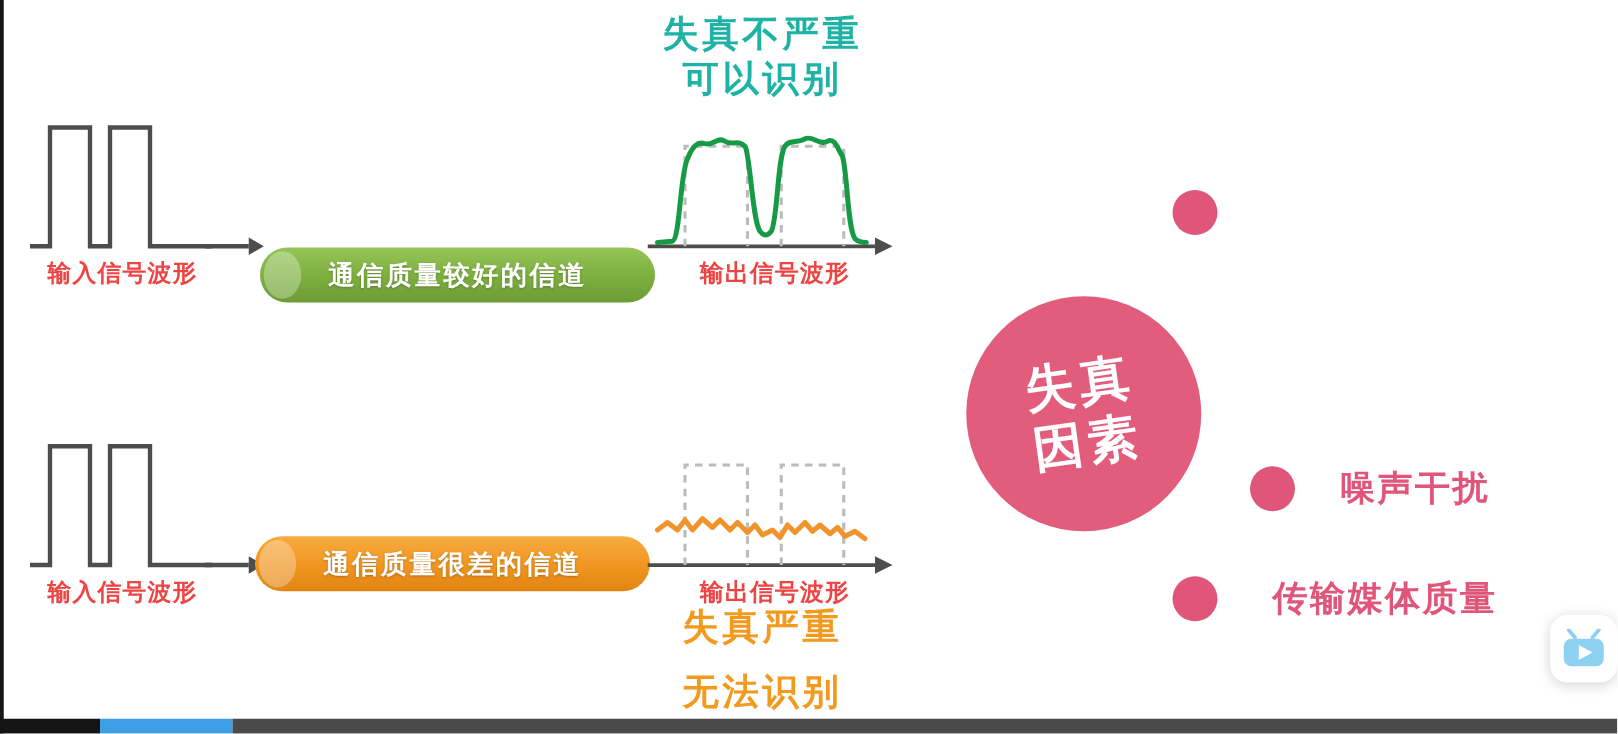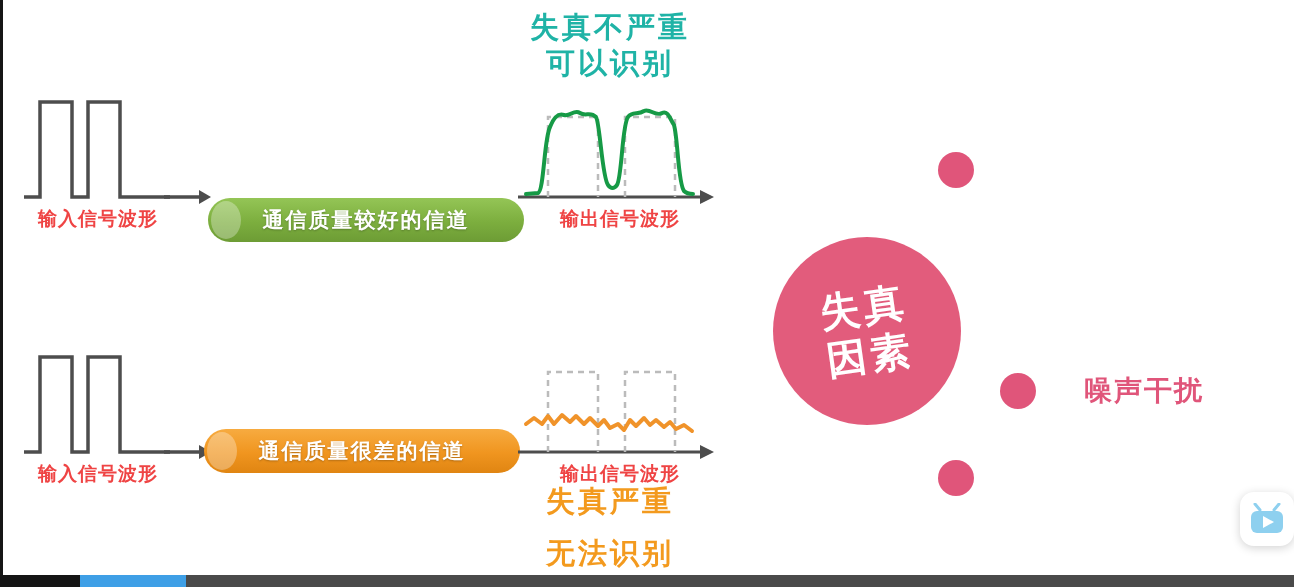--- a/index.html
+++ b/index.html
@@ -125,27 +125,28 @@
       <div>失真</div>
       <div>因素</div>
     </div>
   </div>
 
   <div class="abs factor-row" style="left:938px;top:152px;gap:54px;">
     <div class="factor-dot"></div>
   </div>
 
 
-  <div class="abs factor-row" style="left:1000px;top:372px;gap:48px;">
+  <div class="abs factor-row" style="left:1000px;top:372px;gap:36px;">
     <div class="factor-dot"></div>
     <div class="factor-label">噪声干扰</div>
   </div>
 
   <div class="abs factor-row" style="left:938px;top:460px;gap:44px;">
     <div class="factor-dot"></div>
+    <div class="factor-label">传输媒体质量</div>
   </div>
 
   <div class="abs mini-player" style="left:1240px;top:492px;">
     <svg width="36" height="32" viewBox="0 0 36 32">
       <line x1="11" y1="7" x2="6" y2="1" stroke="#8ed0ef" stroke-width="3" stroke-linecap="round"></line>
       <line x1="25" y1="7" x2="30" y2="1" stroke="#8ed0ef" stroke-width="3" stroke-linecap="round"></line>
       <rect x="2" y="8" width="32" height="22" rx="6" fill="#8ed0ef"></rect>
       <polygon points="14,13 14,25 25,19" fill="#ffffff"></polygon>
     </svg>
   </div>

